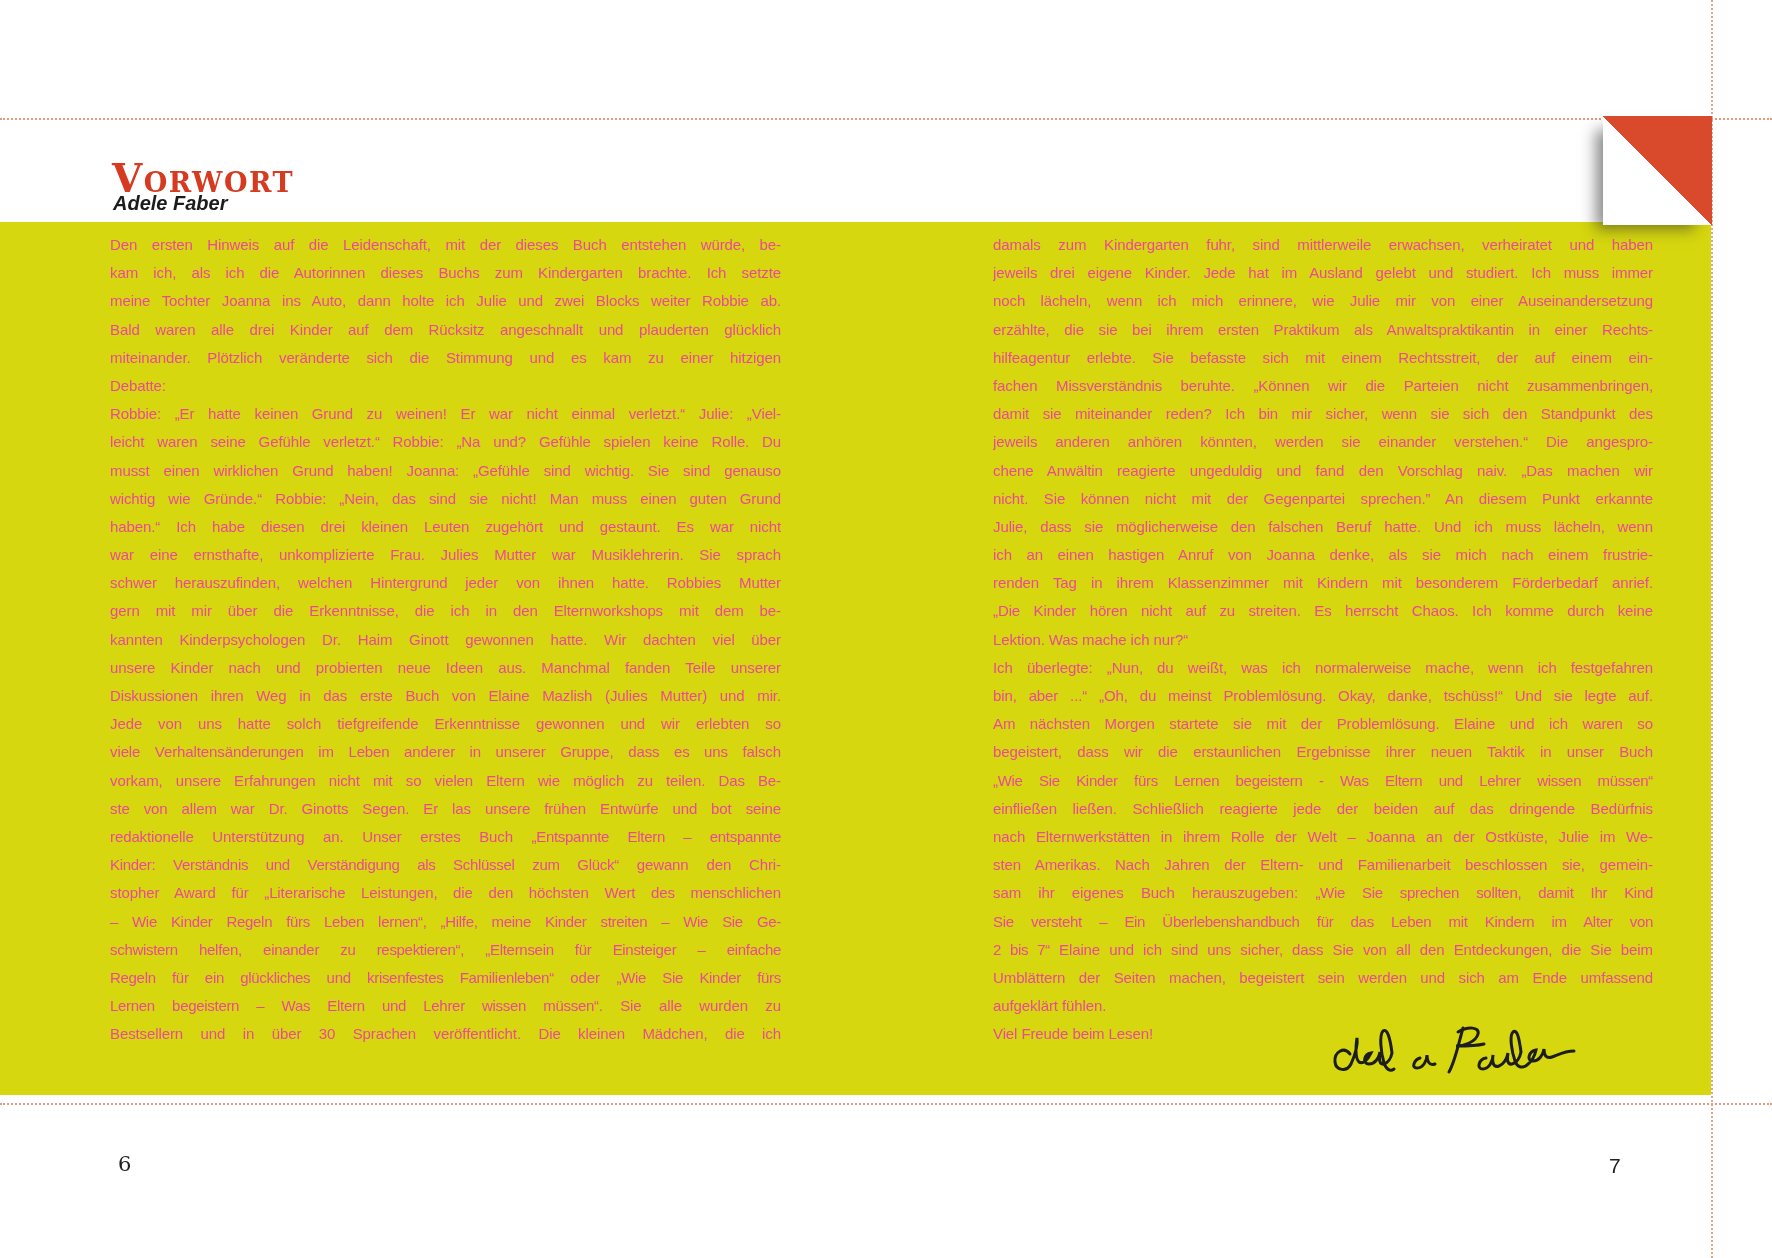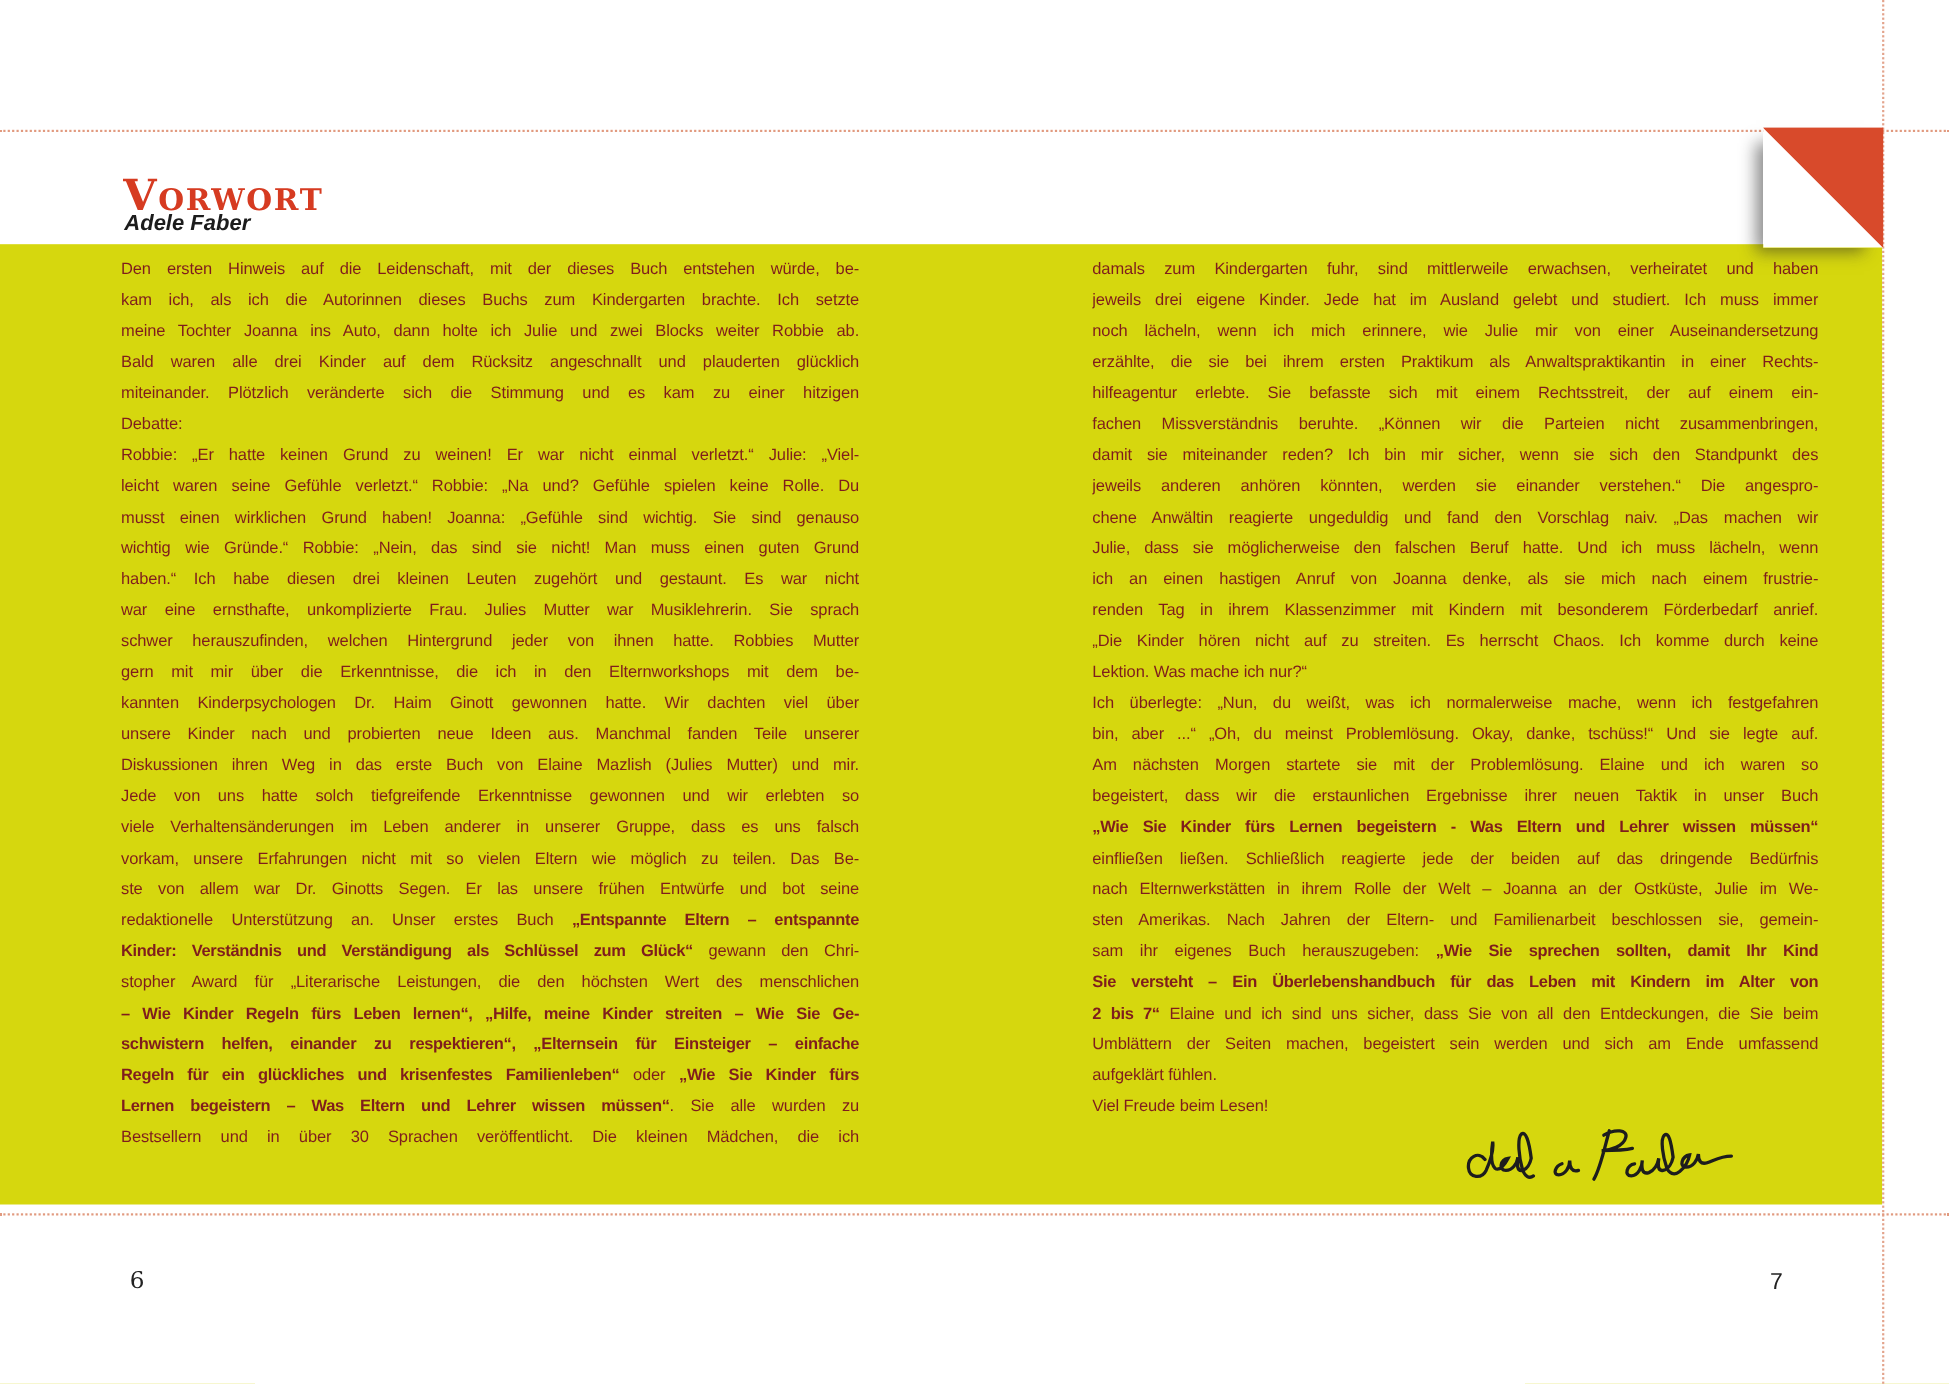--- a/index.html
+++ b/index.html
@@ -21,31 +21,31 @@
   .author{
     position:absolute;left:113px;top:192px;
     font-weight:bold;font-style:italic;font-size:20px;color:#1c1c1c;
   }
   .yellow-block{
     position:absolute;left:0;top:222px;width:1711px;height:873px;
     background:#d6d70e;
   }
   .textcol{
     position:absolute;top:231px;
-    color:#7f1d1d;font-size:15px;letter-spacing:-0.1px;
+    color:#ec4899;font-size:15px;letter-spacing:-0.1px;
   }
   .textcol.left{left:110px;width:671px;}
   .textcol.right{left:993px;width:660px;}
   .tline{
     height:28.2px;line-height:28.2px;overflow:hidden;
     text-align:justify;text-align-last:justify;
     white-space:nowrap;
   }
   .tline.nojust{text-align:left;text-align-last:left;}
-  .tline .b{font-weight:bold;letter-spacing:-0.3px;}
+  .tline .b{font-weight:normal;letter-spacing:-0.3px;}
   .fold-corner{
     position:absolute;left:1603px;top:116px;width:109px;height:109px;
     background:linear-gradient(to top right,#ffffff 49.6%,#d84a2b 50%);
     box-shadow:-12px 9px 14px -5px rgba(40,40,40,0.55);
   }
   .folio{
     position:absolute;color:#222222;font-size:21px;
   }
   .folio.left{left:118px;top:1152px;font-family:"DejaVu Serif","Liberation Serif",serif;}
   .folio.right{left:1609px;top:1154px;font-family:"Liberation Sans",sans-serif;}
@@ -98,20 +98,21 @@
 <div class="textcol right" id="right-col">
     <div class="tline"><span>damals zum Kindergarten fuhr, sind mittlerweile erwachsen, verheiratet und haben</span></div>
     <div class="tline"><span>jeweils drei eigene Kinder. Jede hat im Ausland gelebt und studiert. Ich muss immer</span></div>
     <div class="tline"><span>noch lächeln, wenn ich mich erinnere, wie Julie mir von einer Auseinandersetzung</span></div>
     <div class="tline"><span>erzählte, die sie bei ihrem ersten Praktikum als Anwaltspraktikantin in einer Rechts-</span></div>
     <div class="tline"><span>hilfeagentur erlebte. Sie befasste sich mit einem Rechtsstreit, der auf einem ein-</span></div>
     <div class="tline"><span>fachen Missverständnis beruhte. „Können wir die Parteien nicht zusammenbringen,</span></div>
     <div class="tline"><span>damit sie miteinander reden? Ich bin mir sicher, wenn sie sich den Standpunkt des</span></div>
     <div class="tline"><span>jeweils anderen anhören könnten, werden sie einander verstehen.“ Die angespro-</span></div>
     <div class="tline"><span>chene Anwältin reagierte ungeduldig und fand den Vorschlag naiv. „Das machen wir</span></div>
+    <div class="tline"><span>nicht. Sie können nicht mit der Gegenpartei sprechen.” An diesem Punkt erkannte</span></div>
     <div class="tline"><span>Julie, dass sie möglicherweise den falschen Beruf hatte. Und ich muss lächeln, wenn</span></div>
     <div class="tline"><span>ich an einen hastigen Anruf von Joanna denke, als sie mich nach einem frustrie-</span></div>
     <div class="tline"><span>renden Tag in ihrem Klassenzimmer mit Kindern mit besonderem Förderbedarf anrief.</span></div>
     <div class="tline"><span>„Die Kinder hören nicht auf zu streiten. Es herrscht Chaos. Ich komme durch keine</span></div>
     <div class="tline nojust"><span>Lektion. Was mache ich nur?“</span></div>
     <div class="tline"><span>Ich überlegte: „Nun, du weißt, was ich normalerweise mache, wenn ich festgefahren</span></div>
     <div class="tline"><span>bin, aber ...“ „Oh, du meinst Problemlösung. Okay, danke, tschüss!“ Und sie legte auf.</span></div>
     <div class="tline"><span>Am nächsten Morgen startete sie mit der Problemlösung. Elaine und ich waren so</span></div>
     <div class="tline"><span>begeistert, dass wir die erstaunlichen Ergebnisse ihrer neuen Taktik in unser Buch</span></div>
     <div class="tline"><span class="b">„Wie Sie Kinder fürs Lernen begeistern - Was Eltern und Lehrer wissen müssen“</span></div>

